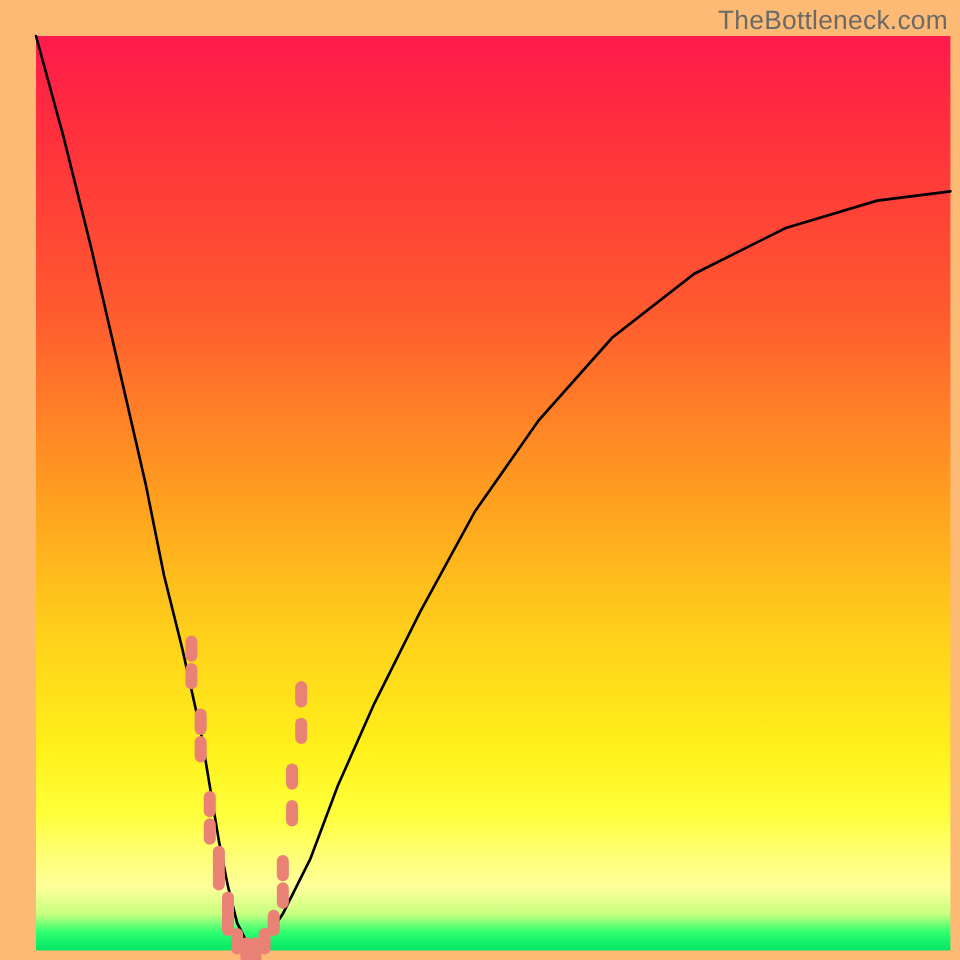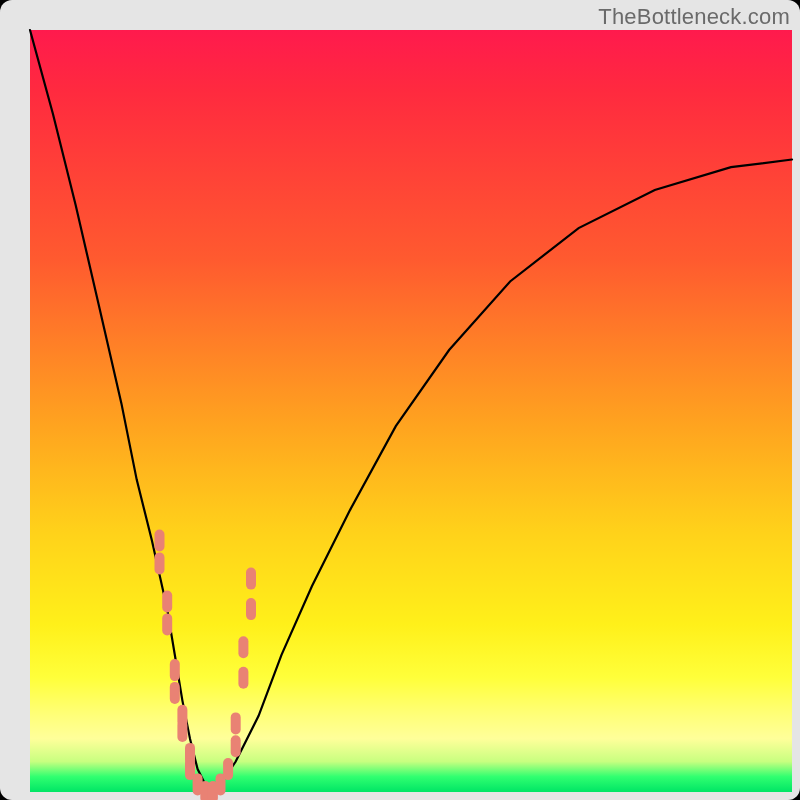--- a/index.html
+++ b/index.html
@@ -8,22 +8,21 @@
     width: 800px;
     height: 800px;
     overflow: hidden;
     background: #000;
     font-family: Arial, Helvetica, sans-serif;
   }
   .frame {
     position: relative;
     width: 800px;
     height: 800px;
-    background: #e5e5e5;
-    border-radius: 12px;
+    background: #fdba74;
   }
   .plot-area {
     position: absolute;
     left: 30px;
     top: 30px;
     width: 762px;
     height: 762px;
     
     background: linear-gradient(
       to bottom,

